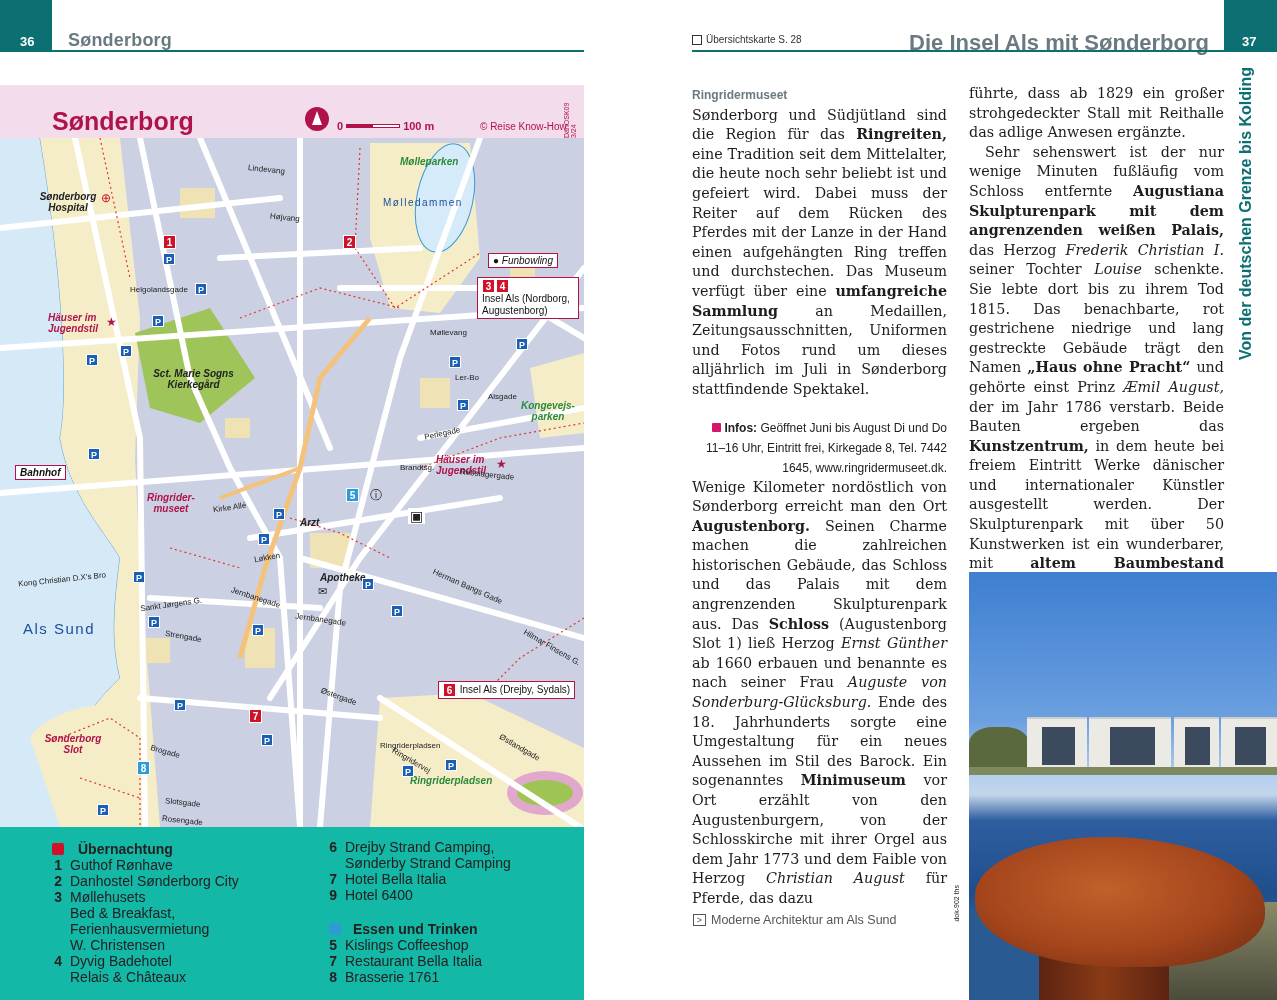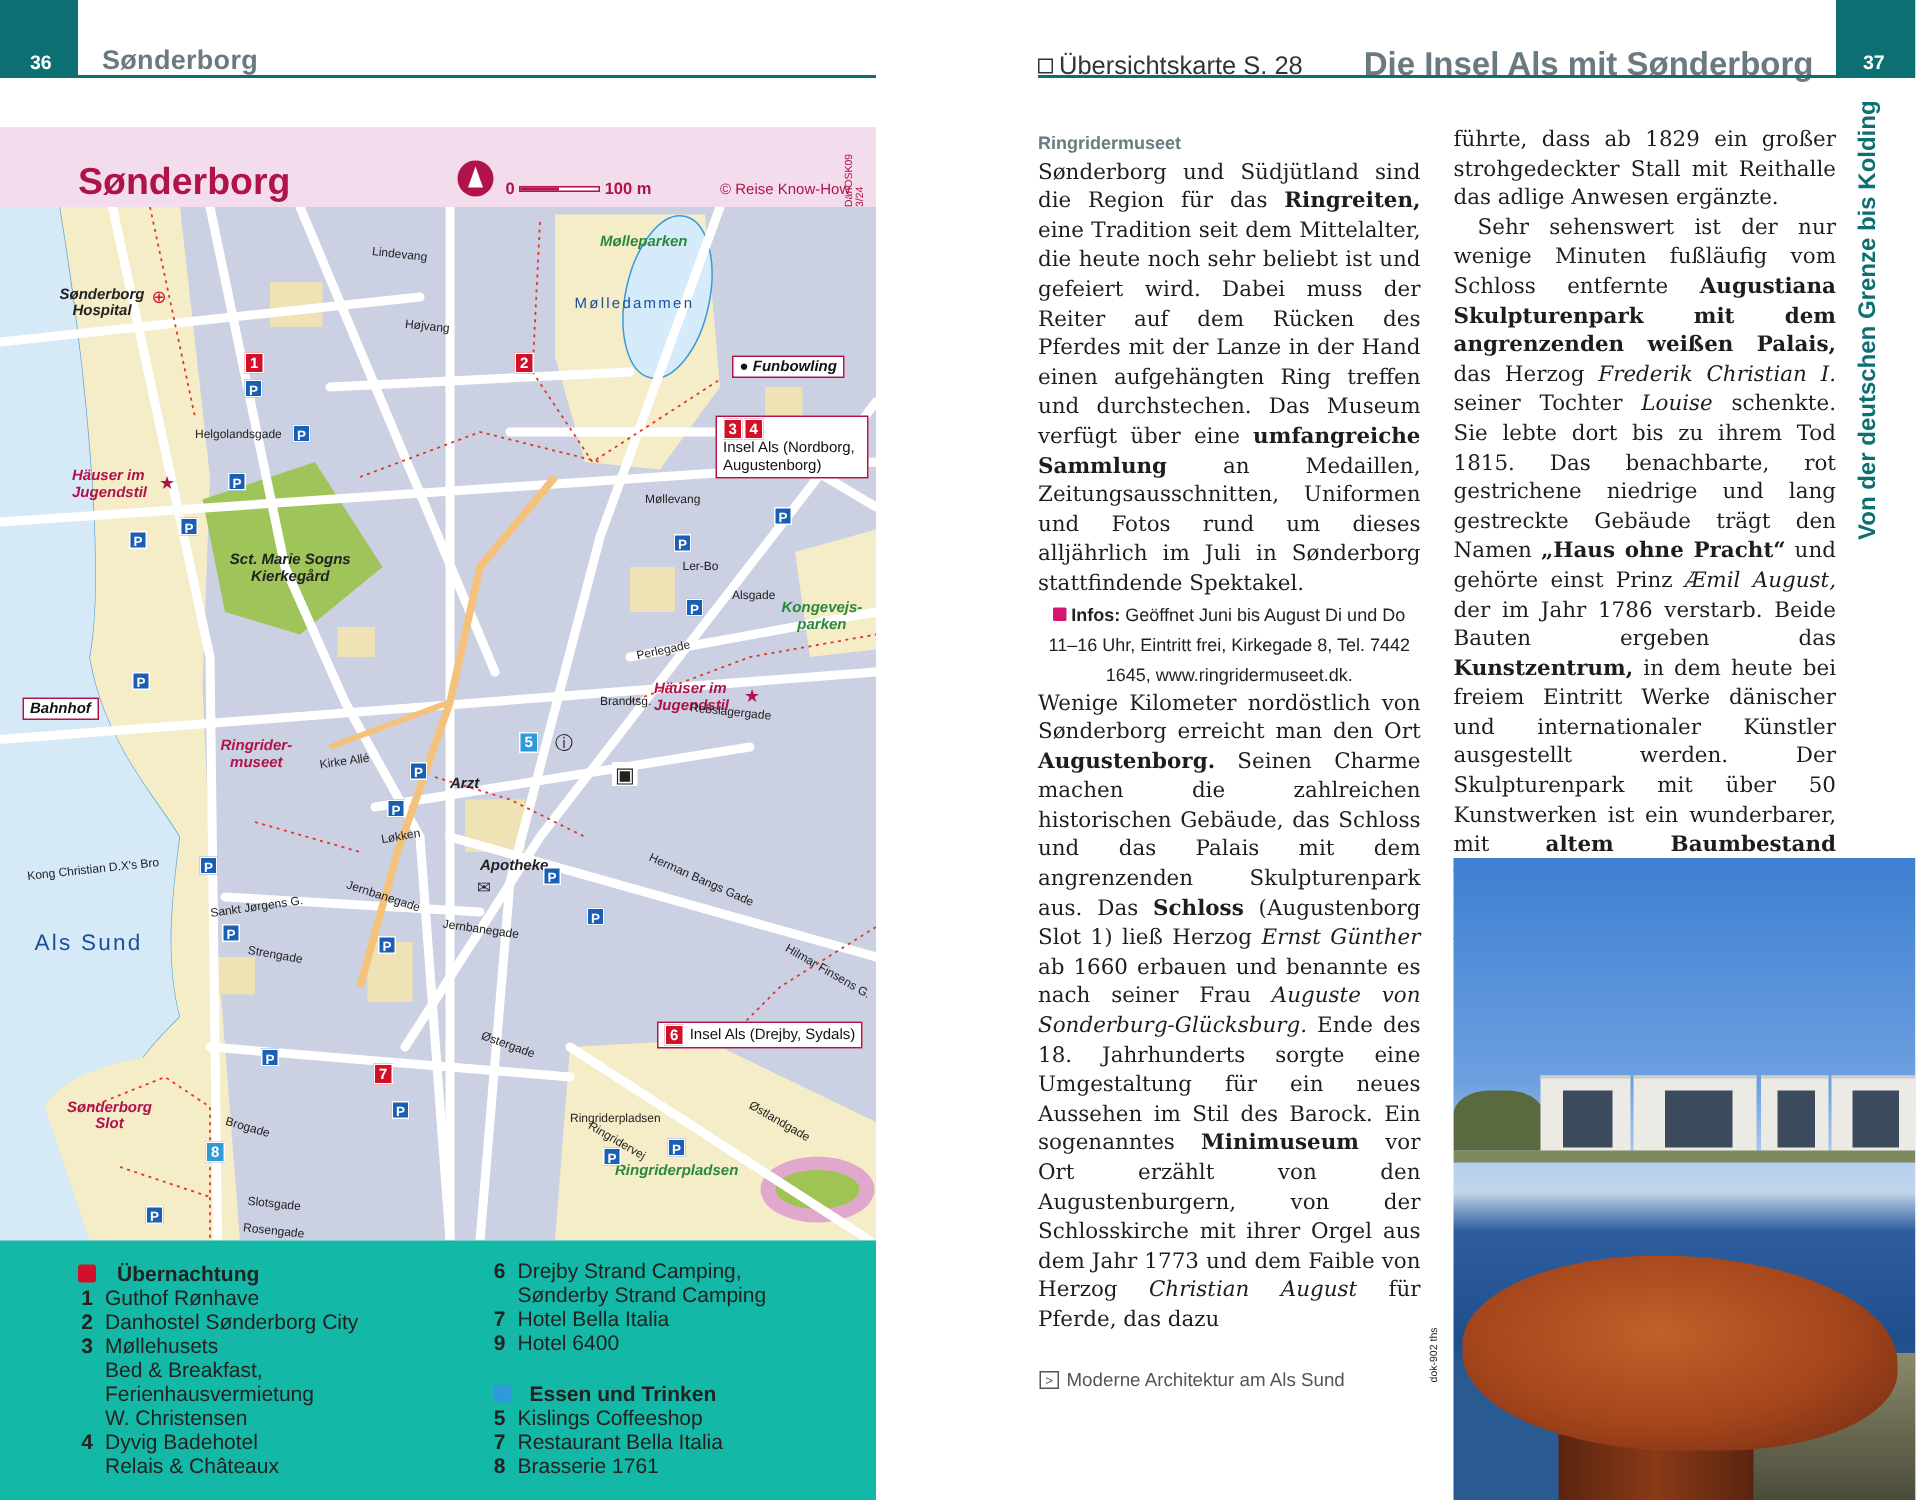--- a/index.html
+++ b/index.html
@@ -8,21 +8,21 @@
 
   
   .pn-left { position: absolute; left: 0; top: 0; width: 52px; height: 52px; background: #0c6f72; color: #fff;
     font-family: "Liberation Sans", sans-serif; font-weight: bold; font-size: 13px; padding: 34px 0 0 20px; }
   .hdr-left-title { position: absolute; left: 68px; top: 30px; font-family: "Liberation Sans", sans-serif; font-size: 18px; font-weight: bold; color: #6b7a80; letter-spacing: 0.2px; }
   .hdr-left-rule { position: absolute; left: 52px; top: 50px; width: 532px; height: 2px; background: #0c6f72; }
 
   
   .pn-right { position: absolute; right: 0; top: 0; width: 53px; height: 52px; background: #0c6f72; color: #fff;
     font-family: "Liberation Sans", sans-serif; font-weight: bold; font-size: 13px; padding: 34px 0 0 18px; }
-  .hdr-right-ref { position: absolute; left: 692px; top: 34px; font-family: "Liberation Sans", sans-serif; font-size: 17px; color: #333; display: flex; align-items: center; gap: 4px; }
+  .hdr-right-ref { position: absolute; left: 692px; top: 34px; font-family: "Liberation Sans", sans-serif; font-size: 10px; color: #333; display: flex; align-items: center; gap: 4px; }
   .box-icon { display: inline-block; width: 10px; height: 10px; border: 1px solid #333; }
   .hdr-right-title { position: absolute; right: 68px; top: 30px; font-family: "Liberation Sans", sans-serif; font-size: 22px; font-weight: bold; color: #6b7a80; }
   .hdr-right-rule { position: absolute; left: 692px; top: 50px; width: 532px; height: 2px; background: #0c6f72; }
 
   
   .map { position: absolute; left: 0; top: 85px; width: 584px; height: 742px; background: #cbd0e2; overflow: hidden; }
   .map-title-band { position: absolute; left: 0; top: 0; width: 584px; height: 53px; background: #f3dcec; z-index: 5; }
   .map-title { position: absolute; left: 52px; top: 22px; font-family: "Liberation Sans", sans-serif; font-size: 25px; font-weight: bold; color: #b0134a; }
   .north-icon { position: absolute; left: 305px; top: 22px; width: 24px; height: 24px; border-radius: 50%; background: #b0134a; }
   .north-icon::after { content: ""; position: absolute; left: 7px; top: 4px; border-left: 5px solid transparent; border-right: 5px solid transparent; border-bottom: 14px solid #fff; }
@@ -54,21 +54,21 @@
   .legend-row .t { white-space: nowrap; }
   .legend-head { display: flex; line-height: 16px; font-weight: bold; align-items: center; }
   .swatch { width: 12px; height: 12px; border-radius: 2px; margin-left: 2px; margin-right: 14px; }
 
   
   .col { position: absolute; font-size: 14.3px; line-height: 19.6px; text-align: justify; hyphens: manual; color: #1d1d1d; }
   .col p { margin: 0; }
   .col .indent { text-indent: 16px; }
   .subhead { font-family: "Liberation Sans", sans-serif; font-weight: bold; font-size: 12px; color: #6b7a80; }
   .sec-head { font-family: "Liberation Sans", sans-serif; font-weight: bold; font-size: 15.5px; color: #6b7a80; margin: 34px 0 19px 0; }
-  .infos { font-family: "Liberation Sans", sans-serif; font-size: 12px; line-height: 20px; margin-top: 0; text-align: center; color: #222; }
+  .infos { font-family: "Liberation Sans", sans-serif; font-size: 12px; line-height: 20px; margin-top: 18px; text-align: right; color: #222; }
   .infos .sq { display: inline-block; width: 9px; height: 9px; background: #d6166e; border-radius: 1px; margin-right: 3px; }
   .side-title { position: absolute; left: 1237px; top: 88px; height: 272px; width: 24px; writing-mode: vertical-rl; transform: rotate(180deg); font-family: "Liberation Sans", sans-serif; font-weight: bold; font-size: 16px; color: #0c6f72; text-align: left; white-space: nowrap; }
 
   .caption { position: absolute; left: 693px; top: 913px; font-family: "Liberation Sans", sans-serif; font-size: 12.5px; color: #555; display: flex; align-items: center; gap: 5px; }
   .caption-arrow { display: inline-block; width: 13px; height: 12px; border: 1px solid #555; font-size: 9px; line-height: 10px; text-align: center; }
   .photo-credit { position: absolute; left: 953px; top: 885px; writing-mode: vertical-rl; transform: rotate(180deg); font-family: "Liberation Sans", sans-serif; font-size: 7px; color: #222; }
 
   .photo { position: absolute; left: 969px; top: 572px; width: 308px; height: 428px; overflow: hidden;
     background: linear-gradient(180deg, #3e7fd1 0%, #6ca0e0 35%, #b6d0ef 48%, #c3d6ea 52%, #2f5ea0 58%, #1e4f8c 75%, #2a5a92 80%); }
   .photo .bldg { position: absolute; top: 145px; height: 55px; background: #eceae4; border-top: 2px solid #ccc; }
@@ -183,21 +183,21 @@
   <div class="lbl" style="left:300px; top:427px;">
     <span class="poi">Arzt</span>
   </div>
   <div class="lbl" style="left:320px; top:482px;">
     <span class="poi">Apotheke</span>
   </div>
   <div class="lbl" style="left:318px; top:500px; font-size:11px;">✉</div>
   <div class="lbl" style="left:370px; top:402px; font-size:12px;">ⓘ</div>
   <div class="lbl" style="left:408px; top:423px; font-size:14px; background:#fff; padding:0 2px;">▣</div>
   <div class="lbl poi-red" style="left:38px; top:648px; width:70px; white-space:normal; text-align:center; line-height:11px;">Sønderborg Slot</div>
-  <div class="callout" style="left:488px; top:152px; font-weight:bold; font-style:italic;">● <span>Funbowling</span></div>
+  <div class="callout" style="left:488px; top:168px; font-weight:normal; font-style:italic;">● <span>Funbowling</span></div>
   <div class="lbl street" style="left:380px; top:656px;">Ringriderpladsen</div>
 
   <div class="callout" style="left:477px; top:192px; width:102px; line-height:12px;">
     <span class="num-red">3</span><span class="num-red">4</span><br>
     <span>Insel Als (Nordborg, Augustenborg)</span>
   </div>
   <div class="callout" style="left:438px; top:596px;">
     <span class="num-red">6</span>
     <span>Insel Als (Drejby, Sydals)</span>
   </div>

